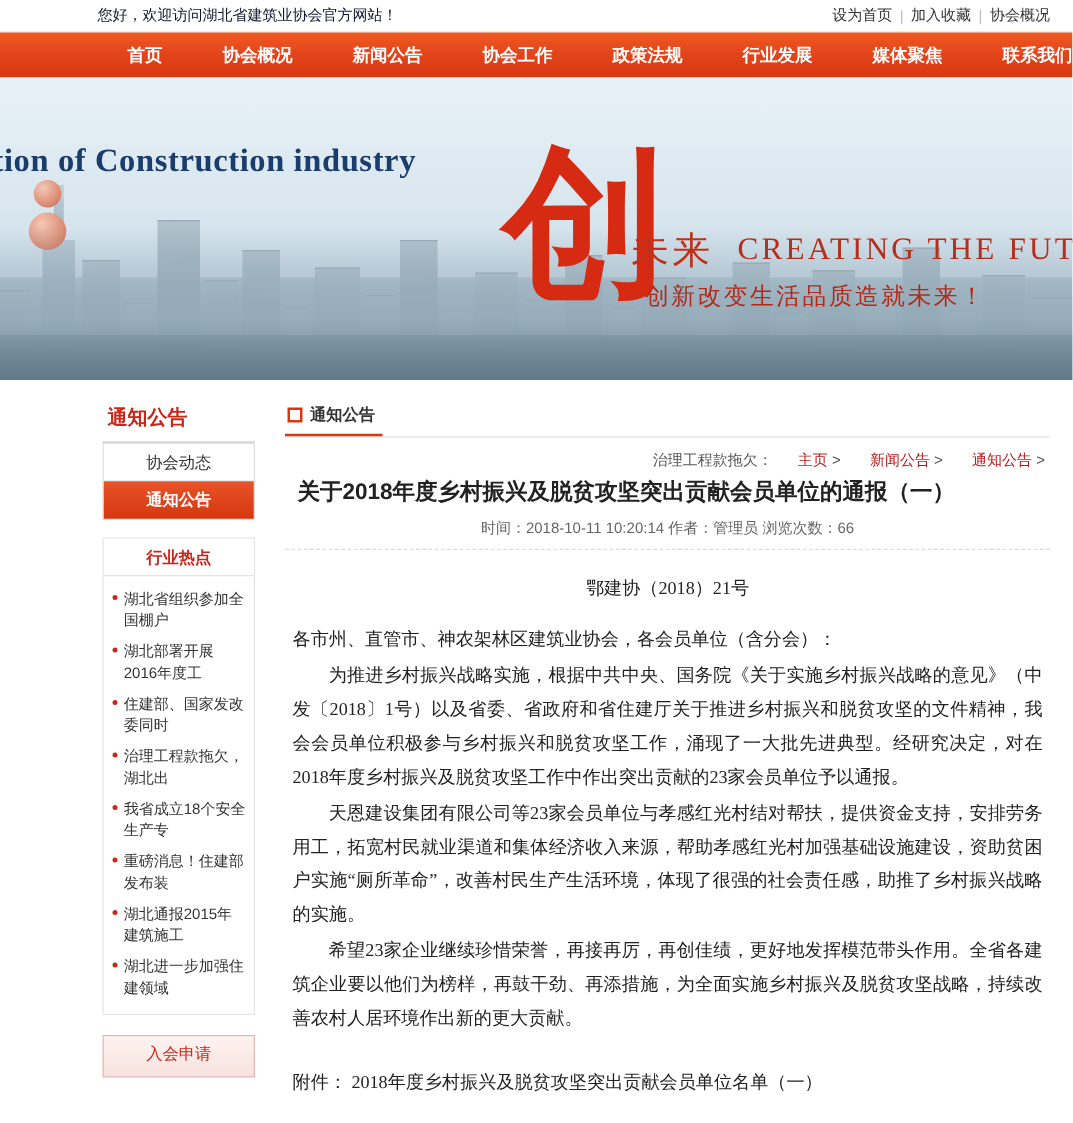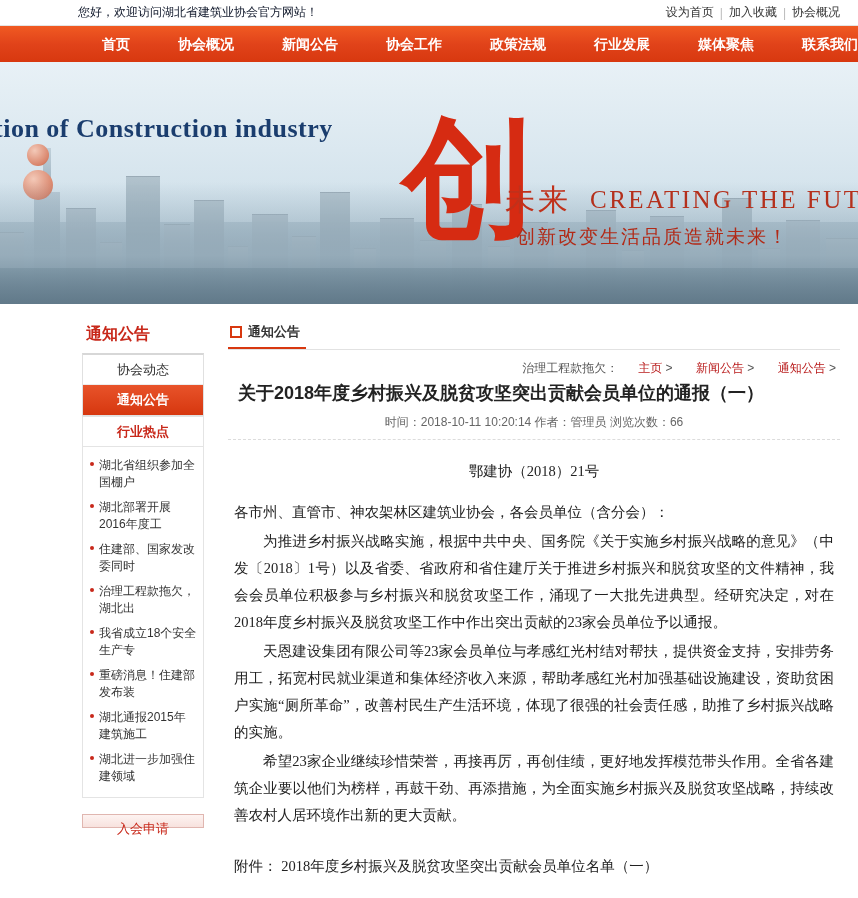--- a/index.html
+++ b/index.html
@@ -160,20 +160,21 @@
     border-bottom: 1px solid #ededed;
     cursor: pointer;
   }
   .sbItem.active {
     background: linear-gradient(to bottom, #e8532a, #d6370f);
     color: #fff;
     font-weight: bold;
     border-bottom: none;
   }
   .sbHot {
+    margin-top: 14px;
     border: 1px solid #e4e4e4;
   }
   .sbHotHead {
     height: 30px; line-height: 30px;
     text-align: center;
     color: #c8281a;
     font-size: 13px;
     font-weight: bold;
     border-bottom: 1px solid #e4e4e4;
     background: #fff;
@@ -192,21 +193,21 @@
     content: "";
     position: absolute;
     left: 1px; top: 9px;
     width: 4px; height: 4px;
     background: #c8281a;
     border-radius: 50%;
   }
   .sbHotList { margin: 0; padding-left: 6px; }
   .joinBtn {
     margin-top: 16px;
-    height: 14px;
+    height: 34px;
     line-height: 28px;
     text-align: center;
     font-size: 13px;
     color: #c8281a;
     border: 1px solid #e0b6b0;
     background: linear-gradient(to bottom, #fdf3f1, #f7e2de);
     cursor: pointer;
   }
 
   

